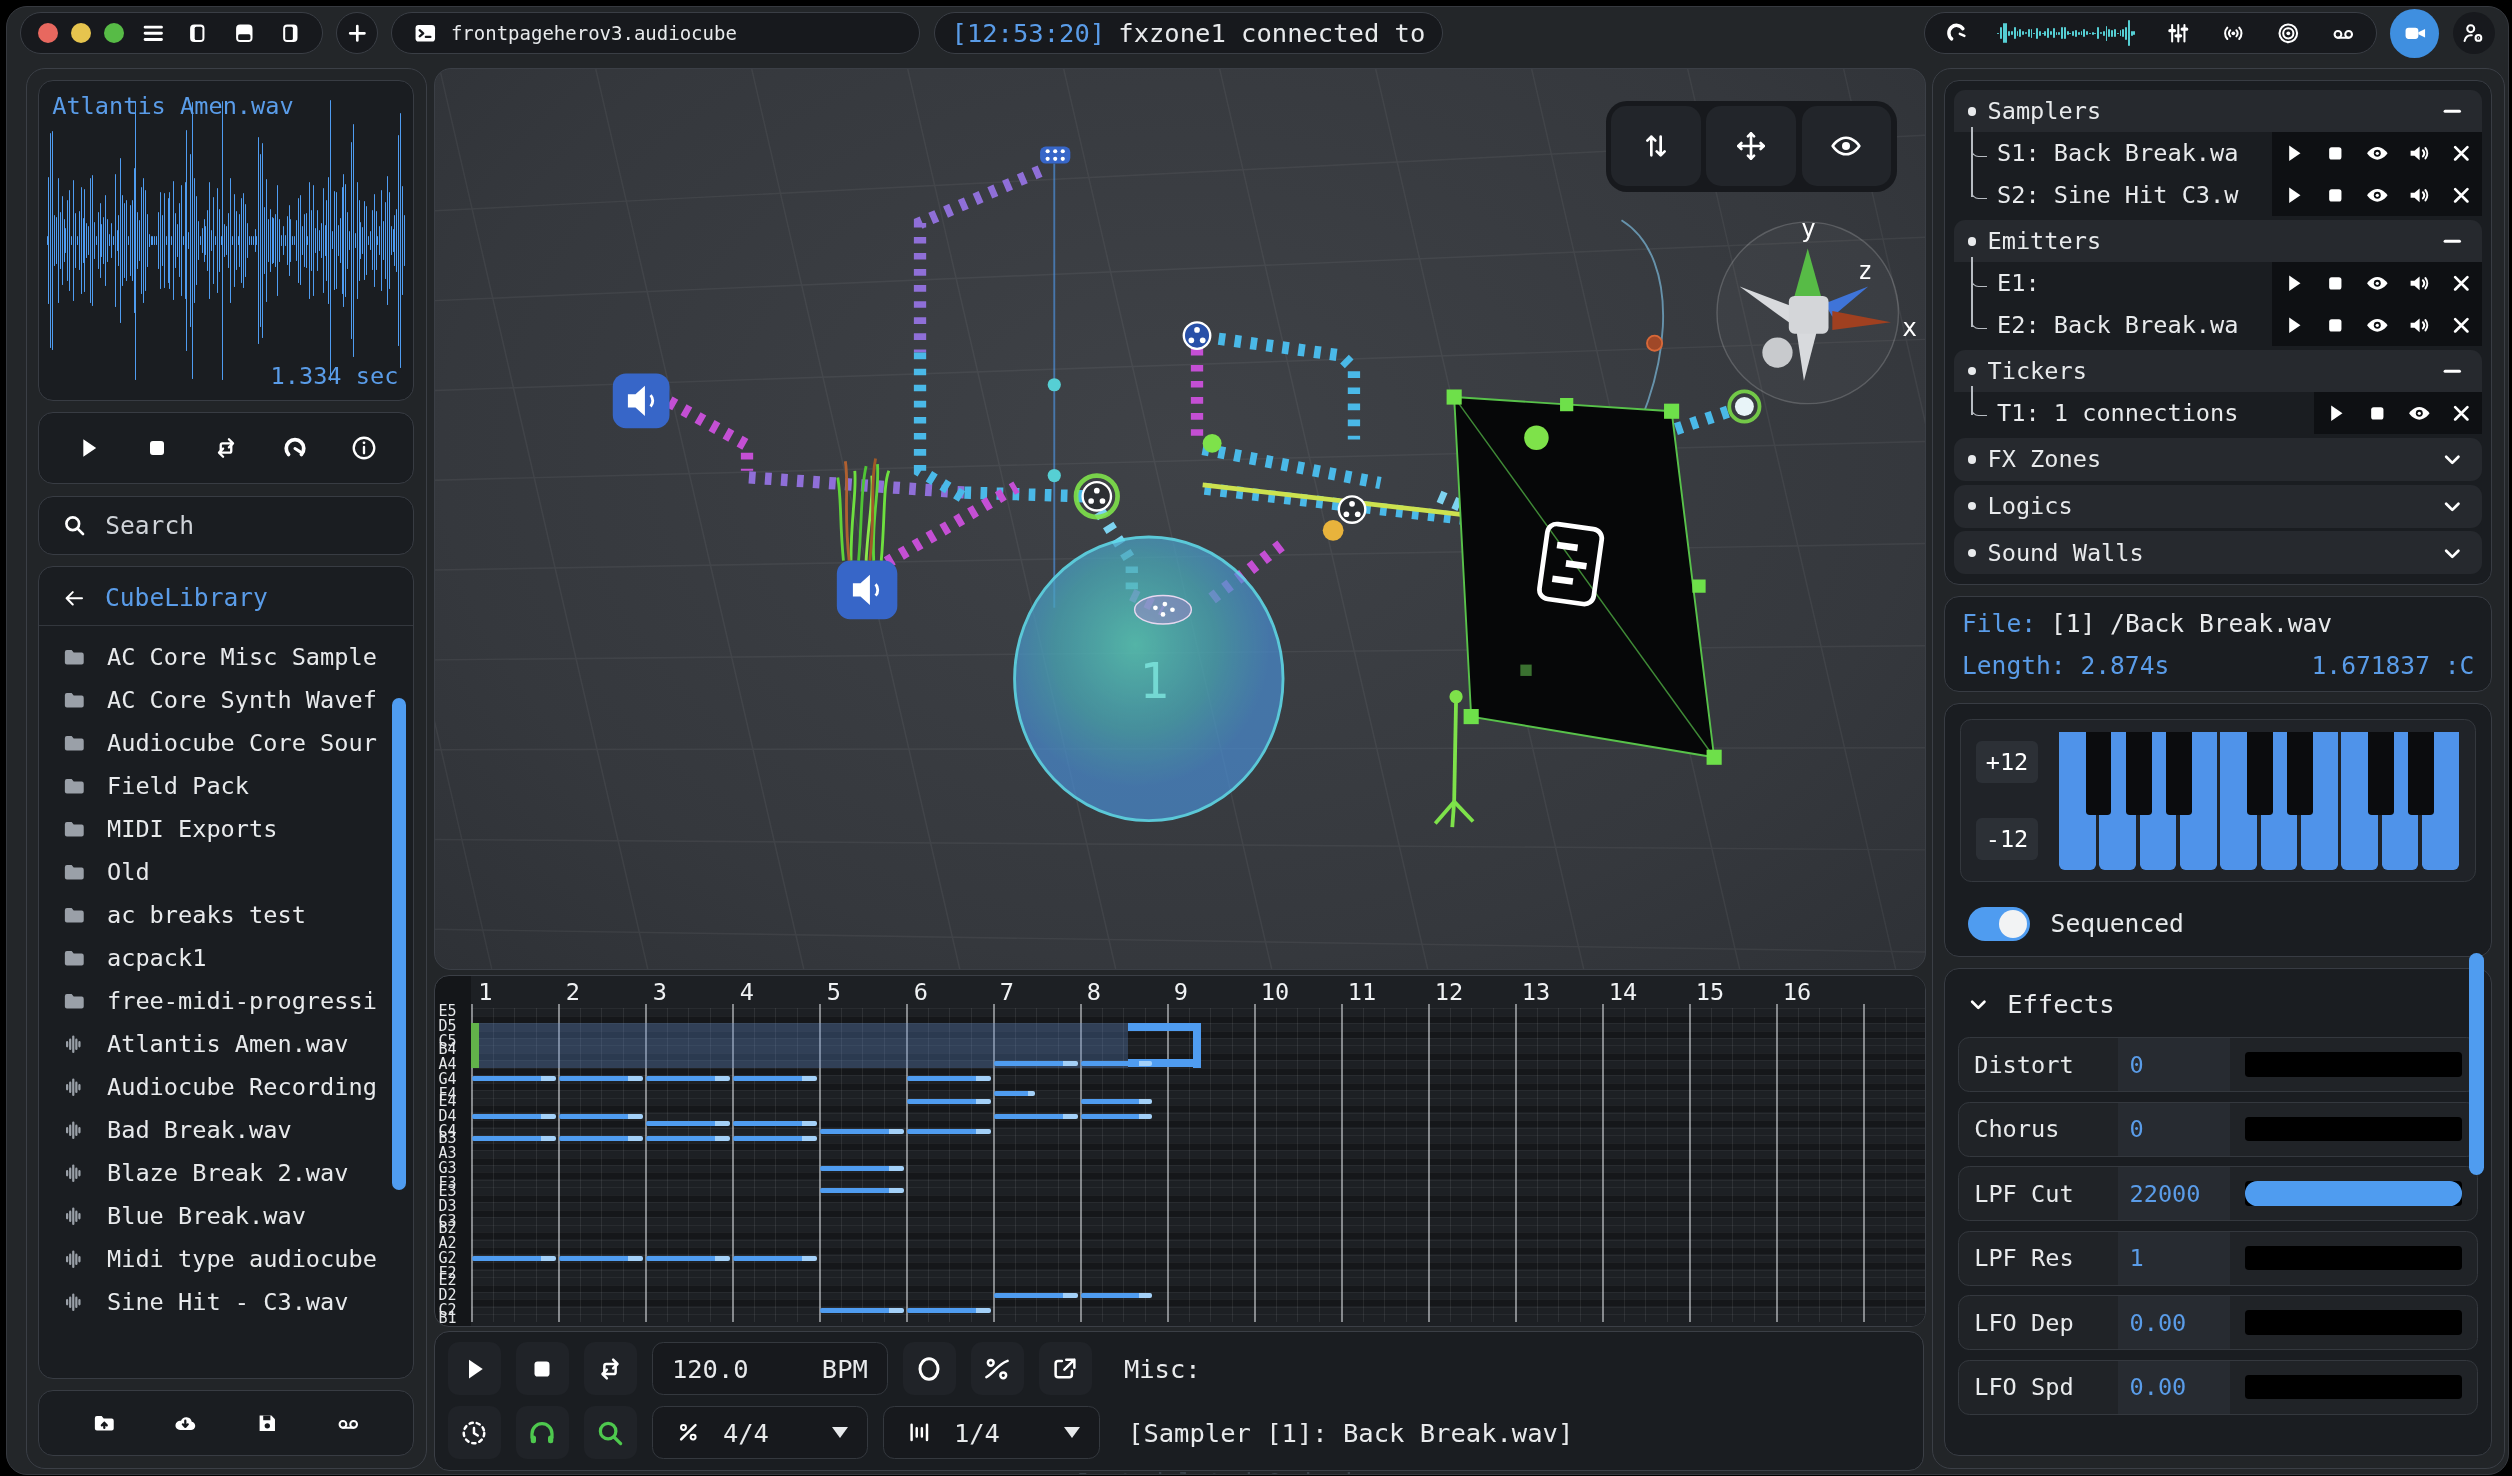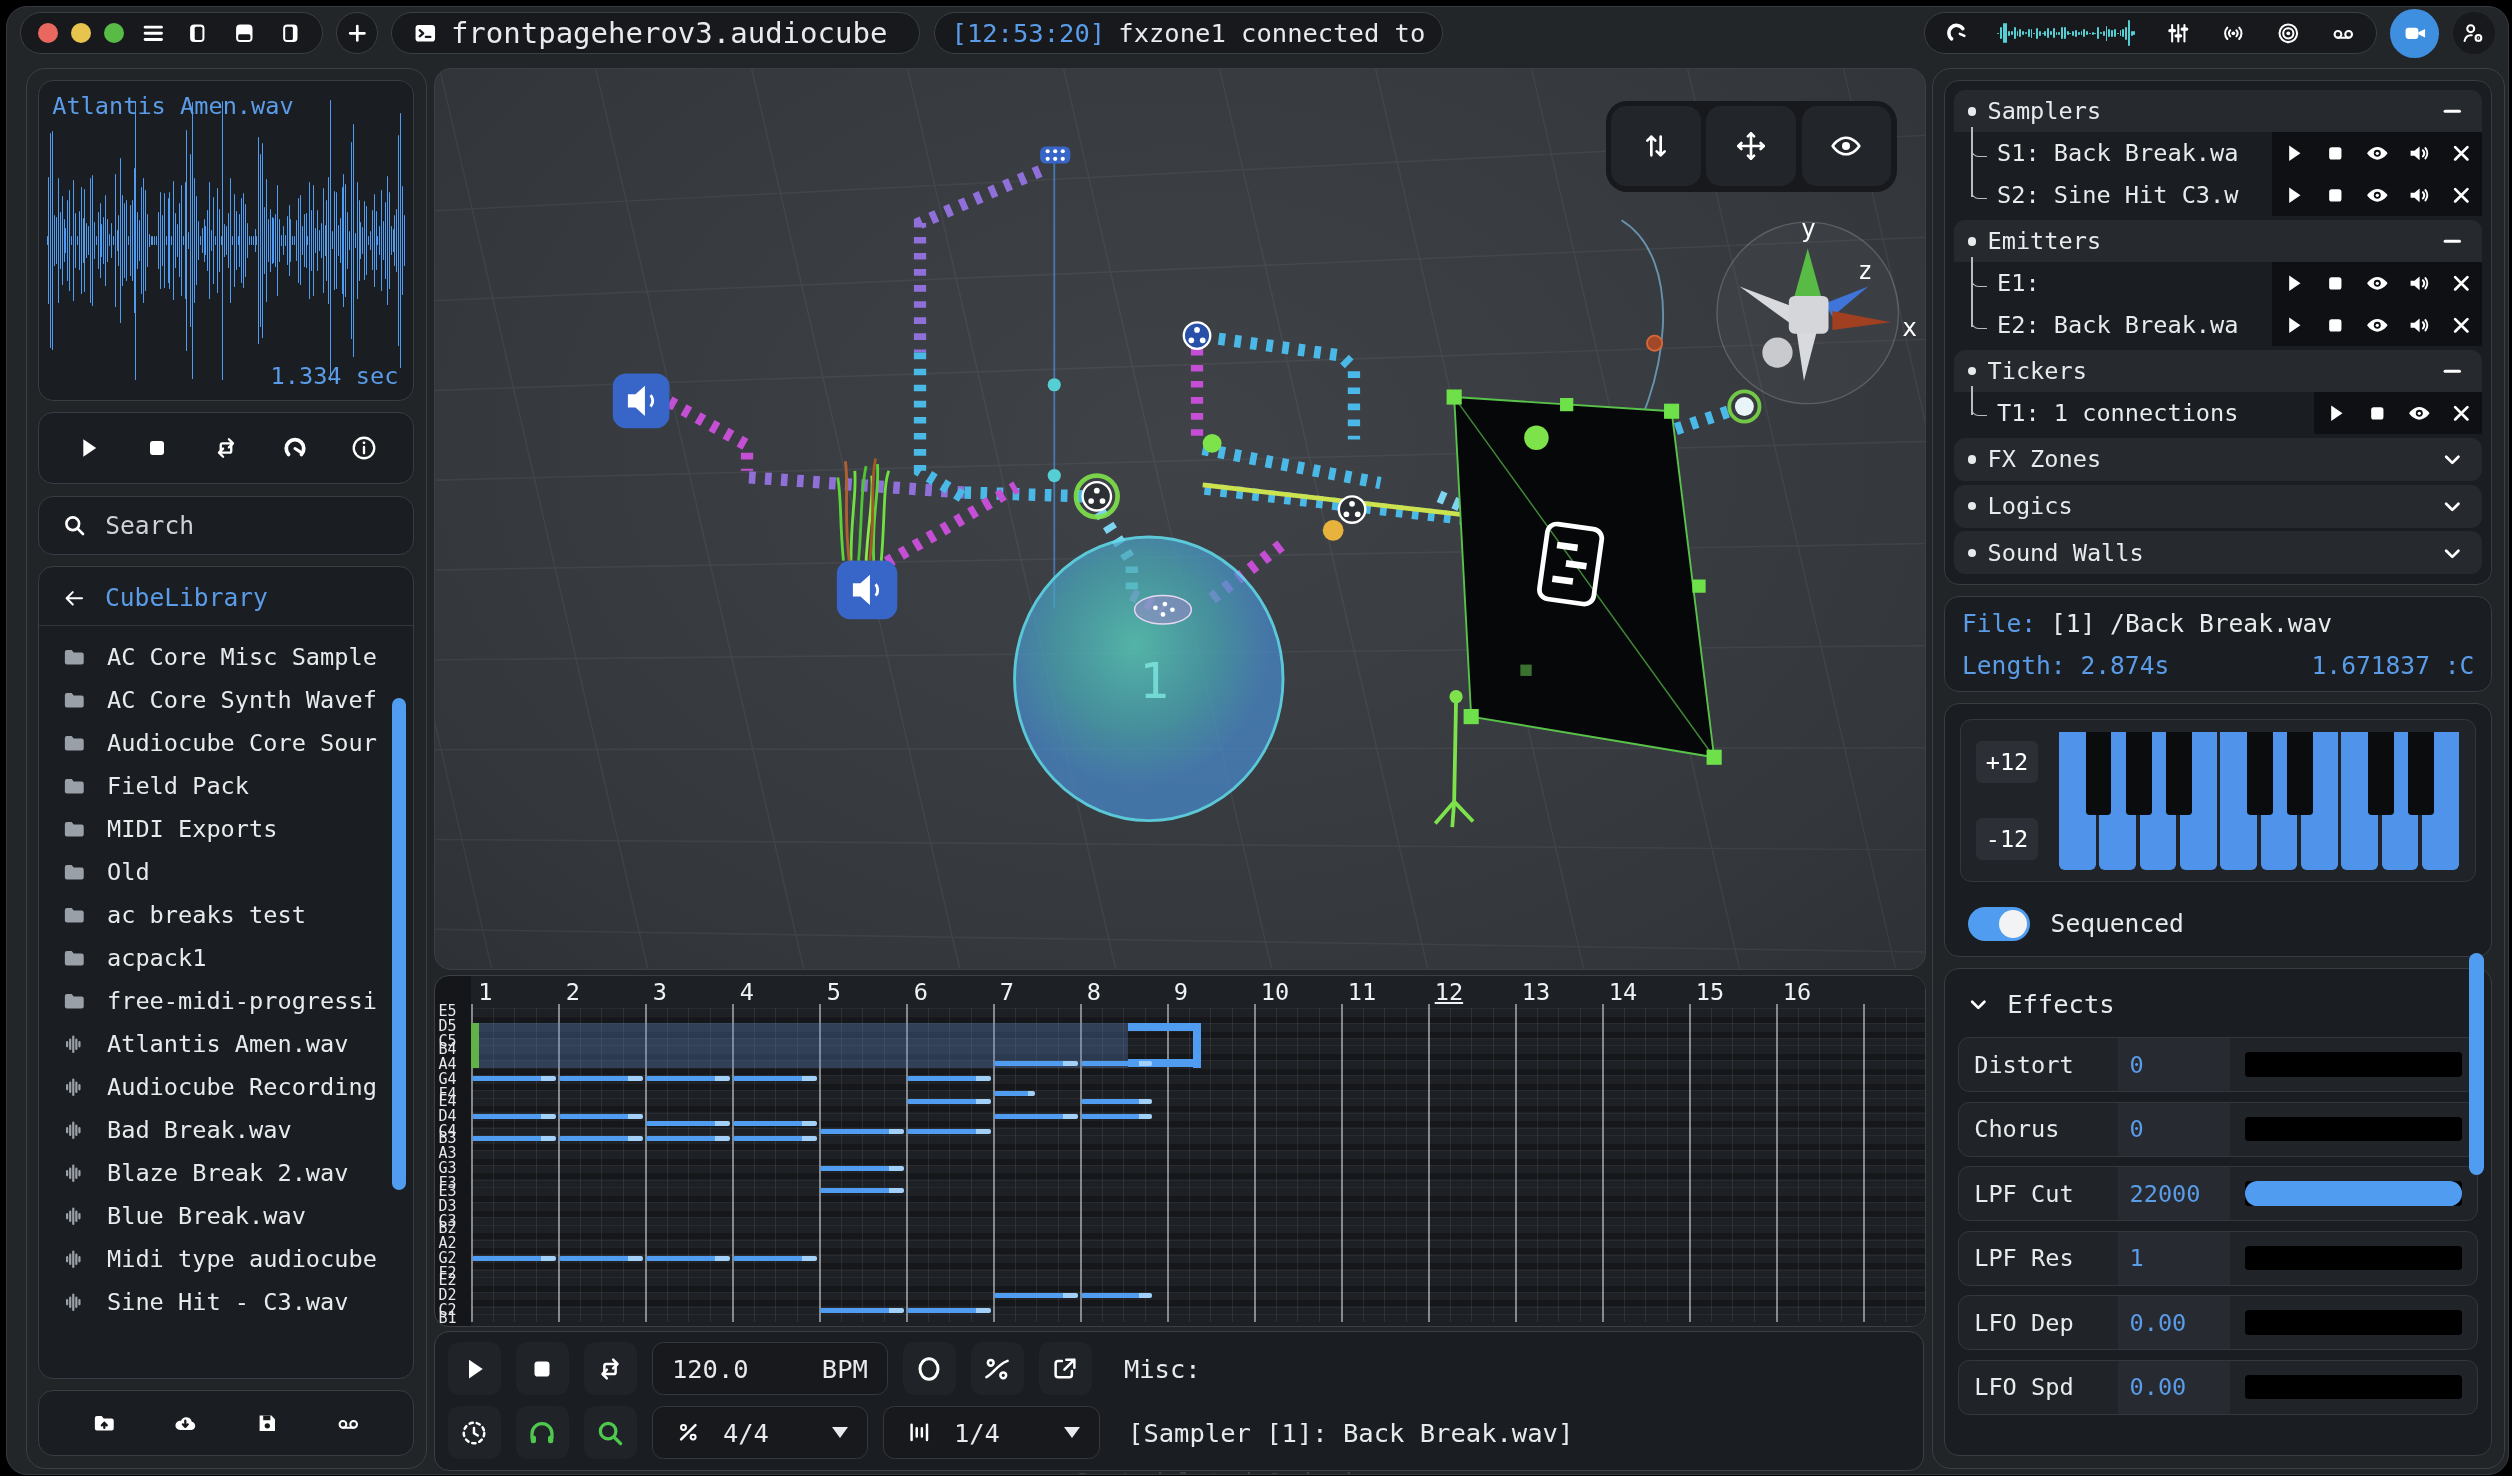--- a/index.html
+++ b/index.html
@@ -156,21 +156,21 @@
           </svg>
         </span>
       </div>
     <div class="pill" id="tab-pill">
       <span class="iconbtn">
           <svg viewBox="0 0 24 24" fill="none" stroke="currentColor" stroke-width="2" stroke-linecap="round" stroke-linejoin="round">
             <rect x="2.5" y="4" width="19" height="16" rx="3" fill="#fff" stroke="none"></rect>
             <path d="M6.5 9l3.5 3-3.5 3M12.5 15.5H17" stroke="#17191d" stroke-width="2.2"></path>
           </svg>
         </span>
-      <span style="font-size:29px">frontpageherov3.audiocube</span>
+      <span style="font-size:19px">frontpageherov3.audiocube</span>
     </div>
     <div class="pill" id="status-pill" style="font-size:25.5px;">
       <span class="blue-txt">[12:53:20]</span>
       <span>fxzone1 connected to</span>
     </div>
     <div style="flex:1"></div>
     <div class="pill" style="gap:23px;">
       <span class="iconbtn">
           <svg viewBox="0 0 24 24" fill="none" stroke="currentColor" stroke-width="2" stroke-linecap="round" stroke-linejoin="round">
             <path d="M5.5 17.5a7.5 7.5 0 1 1 11-10" stroke-width="3.4"></path>
@@ -1345,21 +1345,21 @@
         <div class="mnum" style="left: 95px;">2</div>
         <div class="mnum" style="left: 182px;">3</div>
         <div class="mnum" style="left: 269px;">4</div>
         <div class="mnum" style="left: 356px;">5</div>
         <div class="mnum" style="left: 443px;">6</div>
         <div class="mnum" style="left: 529px;">7</div>
         <div class="mnum" style="left: 616px;">8</div>
         <div class="mnum" style="left: 703px;">9</div>
         <div class="mnum" style="left: 790px;">10</div>
         <div class="mnum" style="left: 877px;">11</div>
-        <div class="mnum" style="left: 964px; text-decoration: underline;">12</div>
+        <div class="mnum" style="left: 964px;">12</div>
         <div class="mnum" style="left: 1051px;">13</div>
         <div class="mnum" style="left: 1138px;">14</div>
         <div class="mnum" style="left: 1225px;">15</div>
         <div class="mnum" style="left: 1312px;">16</div>
         <div id="sel-band" style="left: 0px; top: 47px; width: 657px; height: 45px;"></div>
         <div class="bracket" style="left: 0px; top: 47px; width: 8.5px; height: 45px;"></div>
         <div class="bracket" style="left: 0px; top: 47px; width: 57px;"></div>
         <div class="bracket" style="left: 0px; top: 83px; width: 57px;"></div>
         <div class="bracket blue" style="left: 722px; top: 47px; width: 8.5px; height: 45px;"></div>
         <div class="bracket blue" style="left: 657px; top: 47px; width: 65px; height: 8.5px;"></div>

